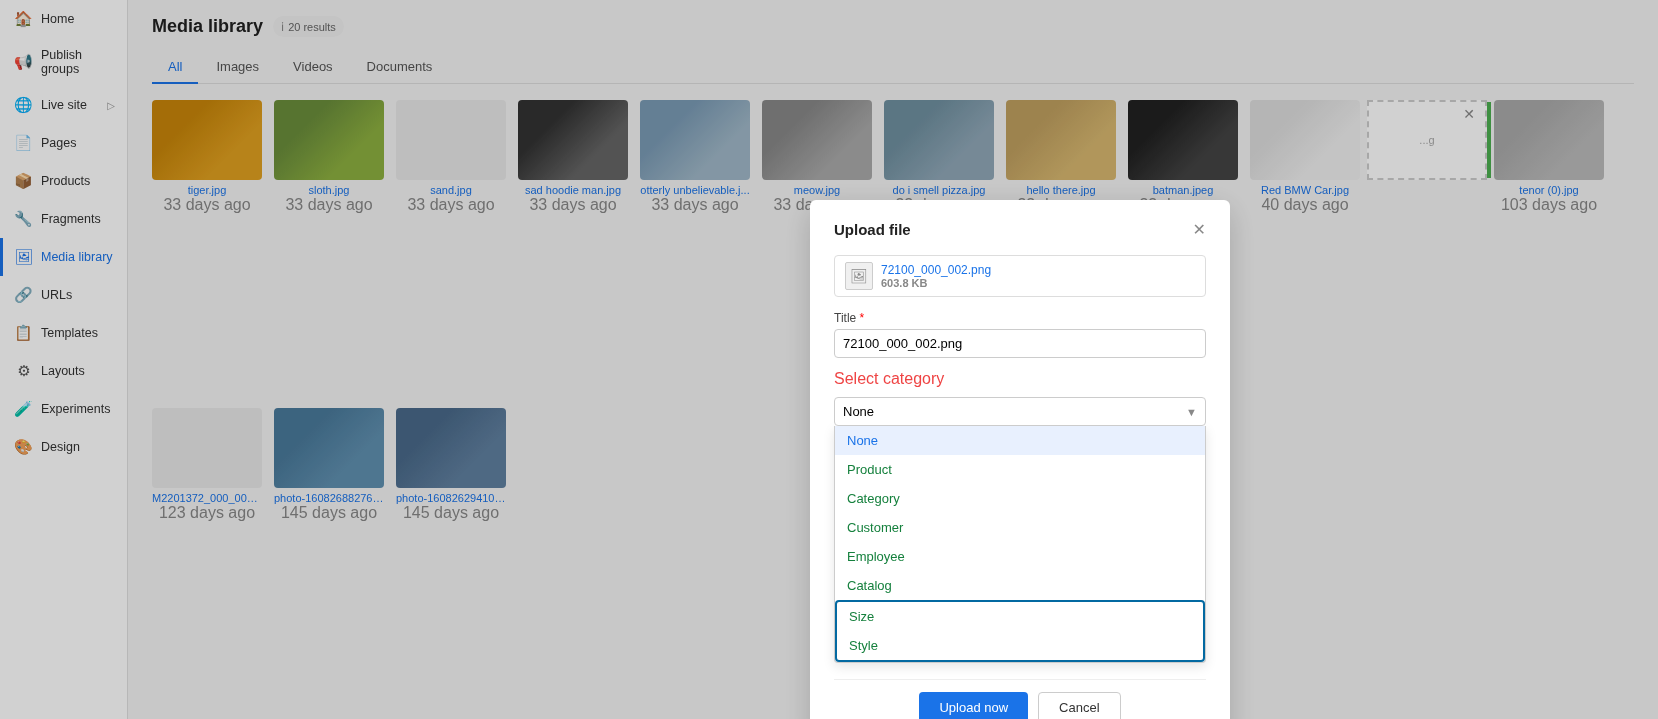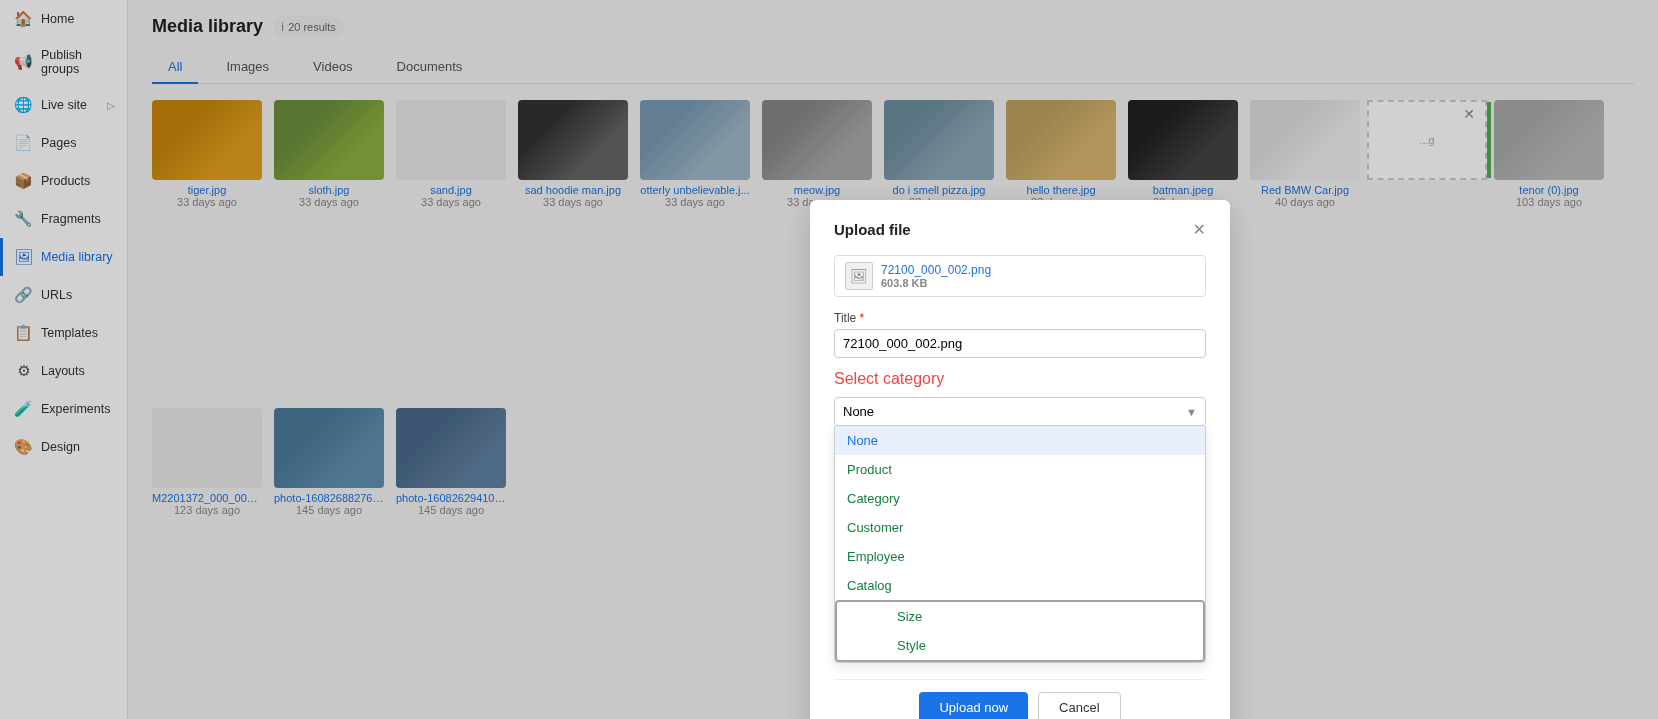--- a/index.html
+++ b/index.html
@@ -61,21 +61,21 @@
       background: #f0f0f0;
       border-radius: 20px;
       padding: 2px 8px;
       font-size: 11px;
       color: #666;
     }
 
     
     .tabs {
       display: flex;
-      gap: 12px;
+      gap: 2px;
       border-bottom: 1px solid #ddd;
       margin-bottom: 16px;
     }
     .tab {
       padding: 8px 16px;
       cursor: pointer;
       font-size: 13px;
       color: #555;
       border-bottom: 2px solid transparent;
       margin-bottom: -1px;
@@ -111,21 +111,21 @@
       font-size: 11px;
       color: #1a73e8;
       text-align: center;
       margin-top: 4px;
       max-width: 110px;
       white-space: nowrap;
       overflow: hidden;
       text-overflow: ellipsis;
     }
     .media-date {
-      font-size: 11px;
+      font-size: 16px;
       color: #888;
       text-align: center;
     }
 
     
     .upload-area-top {
       width: 120px;
       height: 80px;
       border: 2px dashed #ccc;
       background: #fff;
@@ -243,24 +243,23 @@
       box-shadow: 0 4px 12px rgba(0,0,0,0.1);
     }
     .dropdown-item {
       padding: 7px 12px;
       font-size: 13px;
       color: #15803d;
       cursor: pointer;
     }
     .dropdown-item.selected { background: #e8f0fe; color: #1a73e8; }
     .dropdown-highlighted {
-      border: 2px solid #a3a3a3;
+      border: 2px solid #0369a1;
       border-radius: 4px;
       overflow: hidden;
-      padding-left: 48px;
     }
 
     
     .modal-footer {
       display: flex;
       gap: 10px;
       justify-content: center;
       margin-top: 16px;
       padding-top: 12px;
       border-top: 1px solid #eee;

